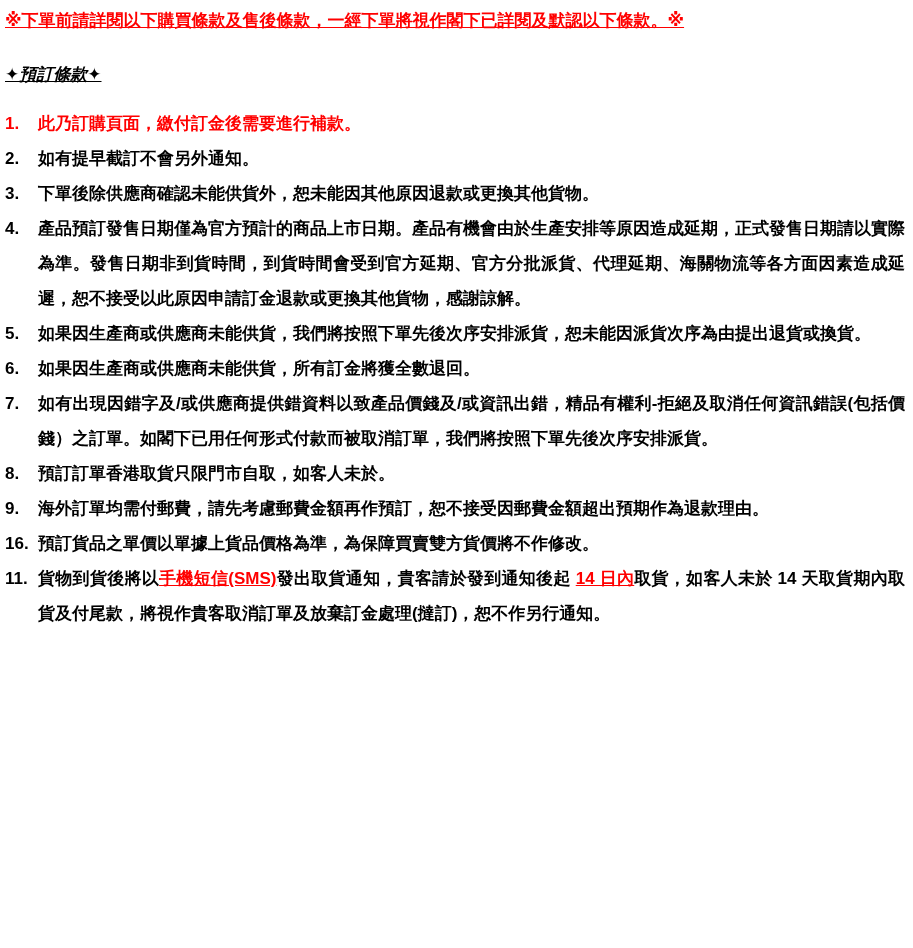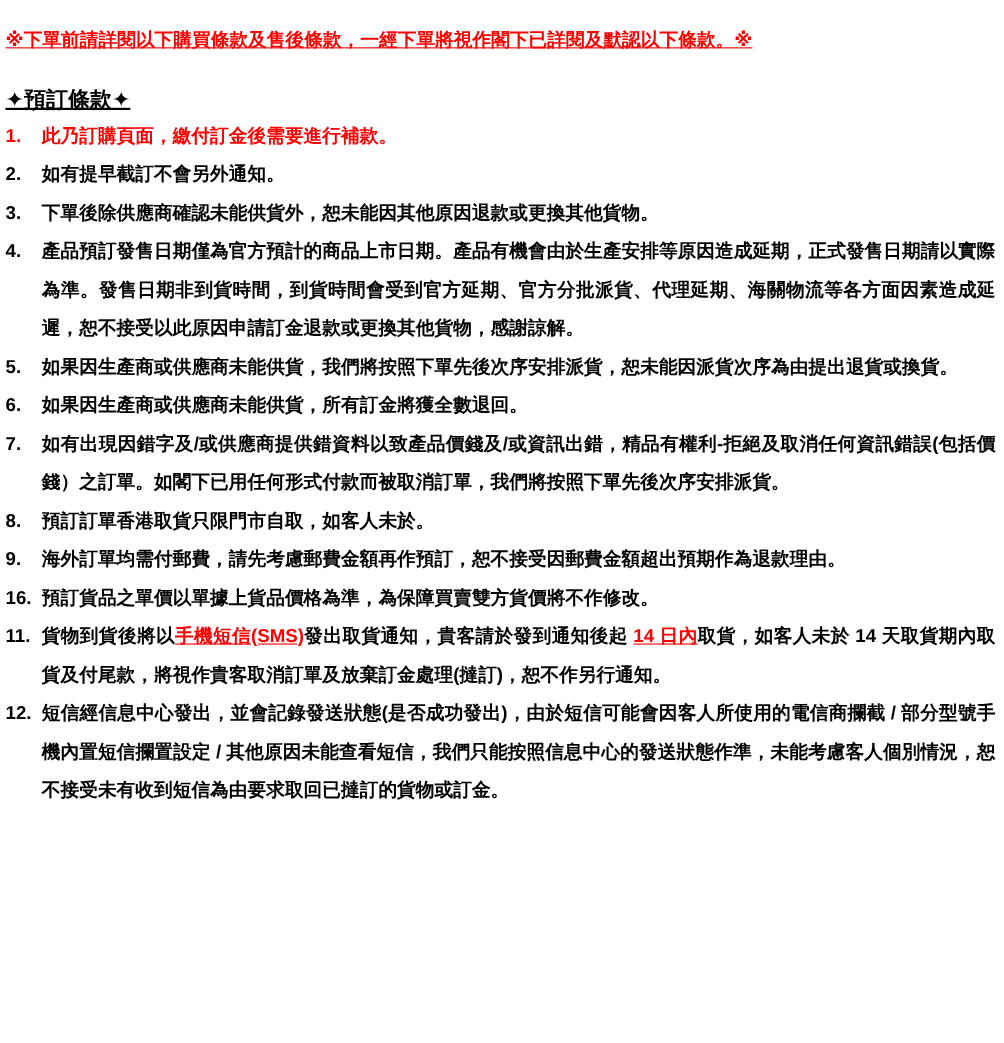--- a/index.html
+++ b/index.html
@@ -13,36 +13,37 @@
     padding: 0;
     background: #ffffff;
   }
   body {
     width: 913px;
     font-family: "Liberation Sans", "DejaVu Sans", sans-serif;
     font-weight: bold;
     color: var(--black);
   }
   .page {
-    padding: 22px 8px 10px 5px;
+    padding: 6px 8px 10px 5px;
   }
   .title {
     color: var(--red);
     font-size: 17px;
     line-height: 30px;
     text-decoration: underline;
     margin-bottom: 24px;
   }
   .section-title {
     color: var(--black);
-    font-size: 20px;
+    font-size: 17px;
     line-height: 30px;
     text-decoration: underline;
-    margin-bottom: 0;
+    margin-bottom: 16px;
     display: inline-block;
+    font-style: italic;
   }
   .terms-list {
     display: block;
   }
   .term {
     display: flex;
     align-items: flex-start;
     font-size: 17px;
     line-height: 35px;
     color: var(--black);
@@ -114,18 +115,14 @@
         <div class="term-text"><span>海外訂單均需付郵費，請先考慮郵費金額再作預訂，恕不接受因郵費金額超出預期作為退款理由。</span></div>
       </div>
       <div class="term">
         <span class="term-num">16.</span>
         <div class="term-text"><span>預訂貨品之單價以單據上貨品價格為準，為保障買賣雙方貨價將不作修改。</span></div>
       </div>
       <div class="term">
         <span class="term-num">11.</span>
         <div class="term-text"><span>貨物到貨後將以</span><span class="seg-red-underline">手機短信(SMS)</span><span>發出取貨通知，貴客請於發到通知後起 </span><span class="seg-red-underline">14 日內</span><span>取貨，如客人未於 14 天取貨期內取貨及付尾款，將視作貴客取消訂單及放棄訂金處理(撻訂)，恕不作另行通知。</span></div>
       </div>
-      <div class="term">
-        <span class="term-num">12.</span>
-        <div class="term-text"><span>短信經信息中心發出，並會記錄發送狀態(是否成功發出)，由於短信可能會因客人所使用的電信商攔截 / 部分型號手機內置短信攔置設定 / 其他原因未能查看短信，我們只能按照信息中心的發送狀態作準，未能考慮客人個別情況，恕不接受未有收到短信為由要求取回已撻訂的貨物或訂金。</span></div>
-      </div>
     </div>
 </div>
 
 </body></html>

